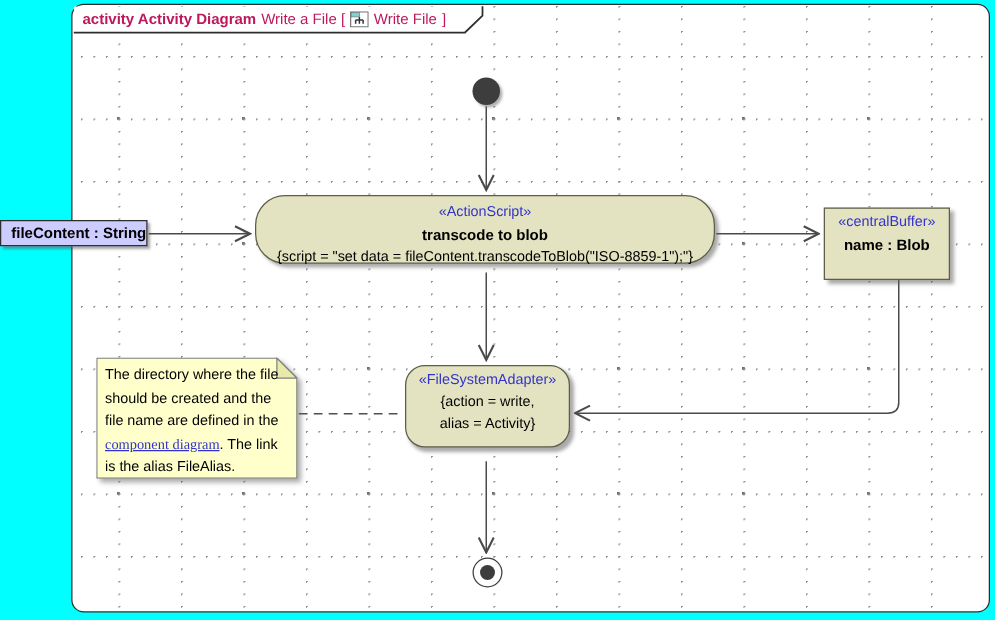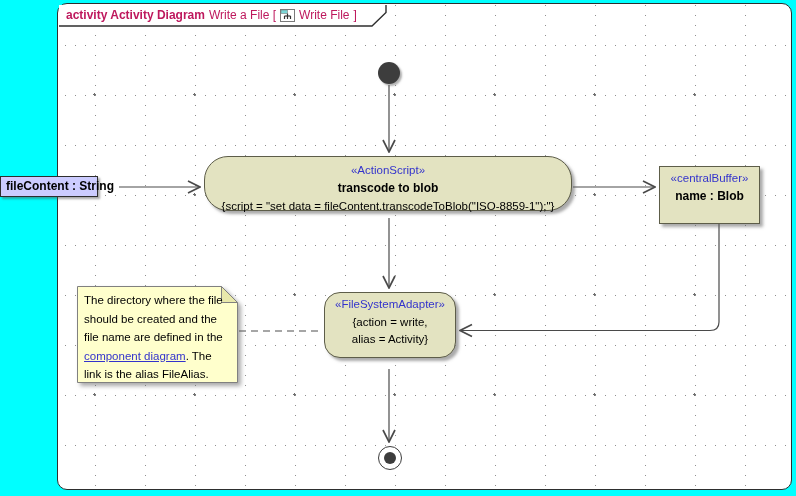--- a/index.html
+++ b/index.html
@@ -49,38 +49,38 @@
   .stereotype { color:#3333cc; font-size:11.5px; white-space:nowrap; }
   .node-name { font-weight:bold; font-size:12px; white-space:nowrap; }
   .node-body { font-size:11.5px; white-space:nowrap; }
   .action-transcode { left:204px; top:156px; width:368px; height:55px; border-radius:24px; padding-top:4px; }
   .action-transcode div { line-height:18px; }
   .central-buffer { left:659px; top:166px; width:101px; height:58px; padding-top:3px; }
   .central-buffer div { line-height:17.5px; }
   .action-write { left:324px; top:292px; width:132px; height:66px; border-radius:16px; padding-top:3px; }
   .action-write div { line-height:17.5px; }
   .param-node {
-    left:0px; top:176px; width:98px; height:21px;
+    left:0px; top:176px; width:118px; height:21px;
     background:#ccccff; border:1.2px solid #2e2e2e;
     font-weight:bold; font-size:12px; line-height:19px;
     text-align:right; padding-left:5px; white-space:nowrap;
     box-shadow:2px 2px 2px rgba(80,80,80,0.5);
     z-index:5;
   }
   
   .note {
     position:absolute; left:77px; top:286px; width:161px; height:97px; z-index:4;
     filter:drop-shadow(3px 3px 2px rgba(100,100,100,0.55));
   }
   .note svg { position:absolute; left:0; top:0; width:100%; height:100%; }
   .note-text {
     position:absolute; left:7px; top:5px; width:148px;
     font-size:11.5px; line-height:18.6px; color:#000; text-align:left;
   }
-  .note-link { color:#3333cc; text-decoration:underline; cursor:pointer; }
+  .note-link { color:#3333cc; text-decoration:underline; cursor:pointer;font-family:Liberation Serif, serif; }
   .note-bold { font-weight:normal; }
   
   .initial-node {
     position:absolute; left:378px; top:62px; width:22px; height:22px;
     background:#3d3d3d; border-radius:50%; z-index:4;
     box-shadow:2px 2px 2px rgba(100,100,100,0.5);
   }
   .final-node {
     position:absolute; left:378px; top:446px; width:24px; height:24px;
     background:#ffffff; border:1.6px solid #3d3d3d; border-radius:50%; z-index:4;

